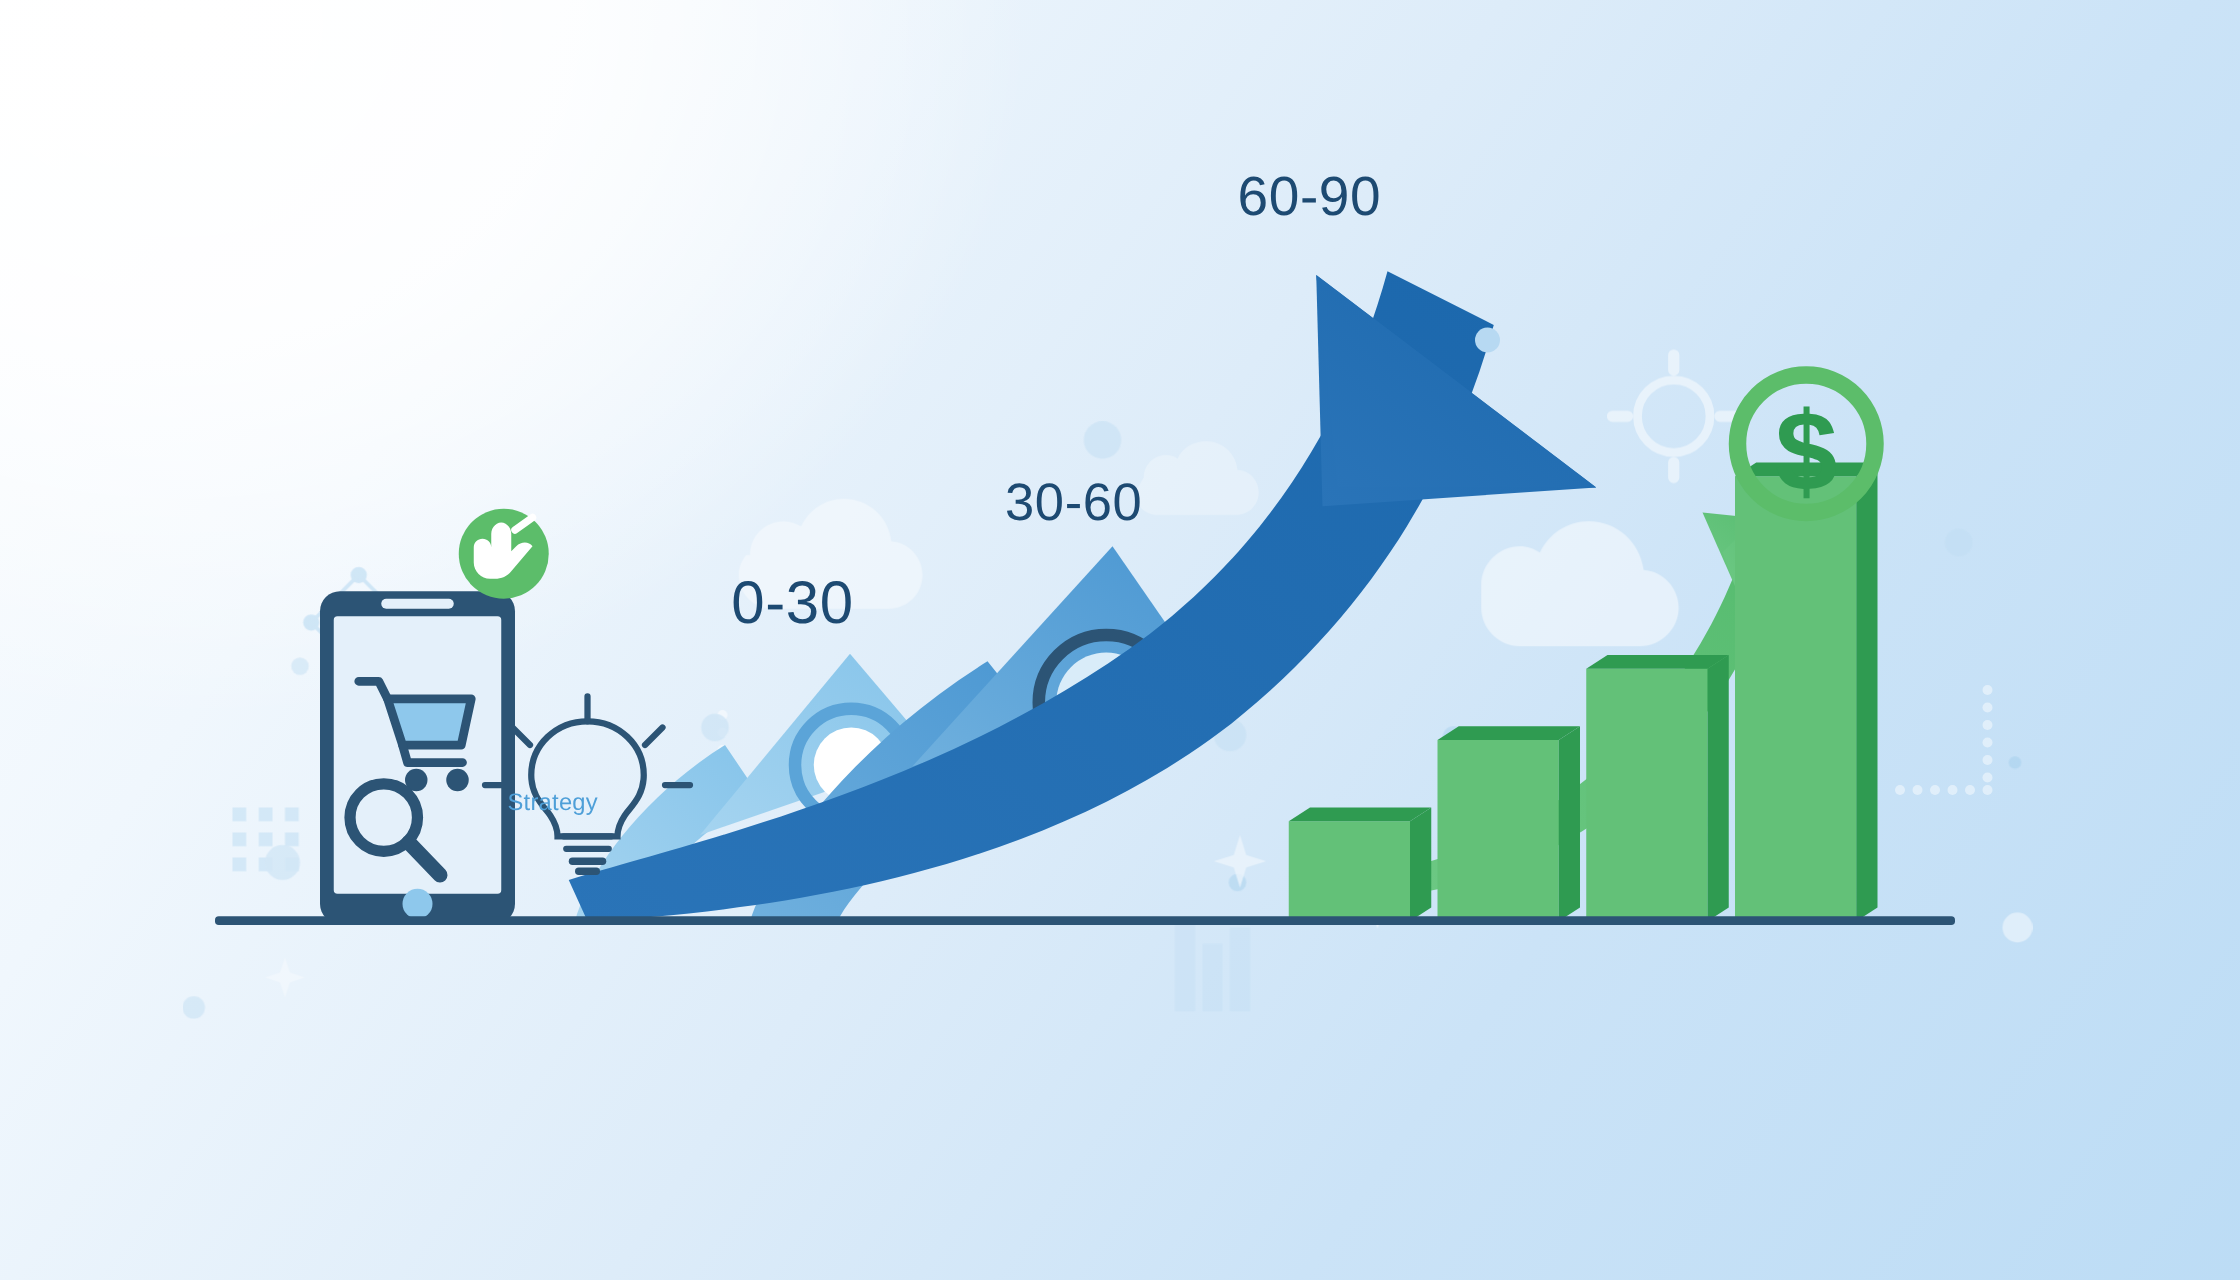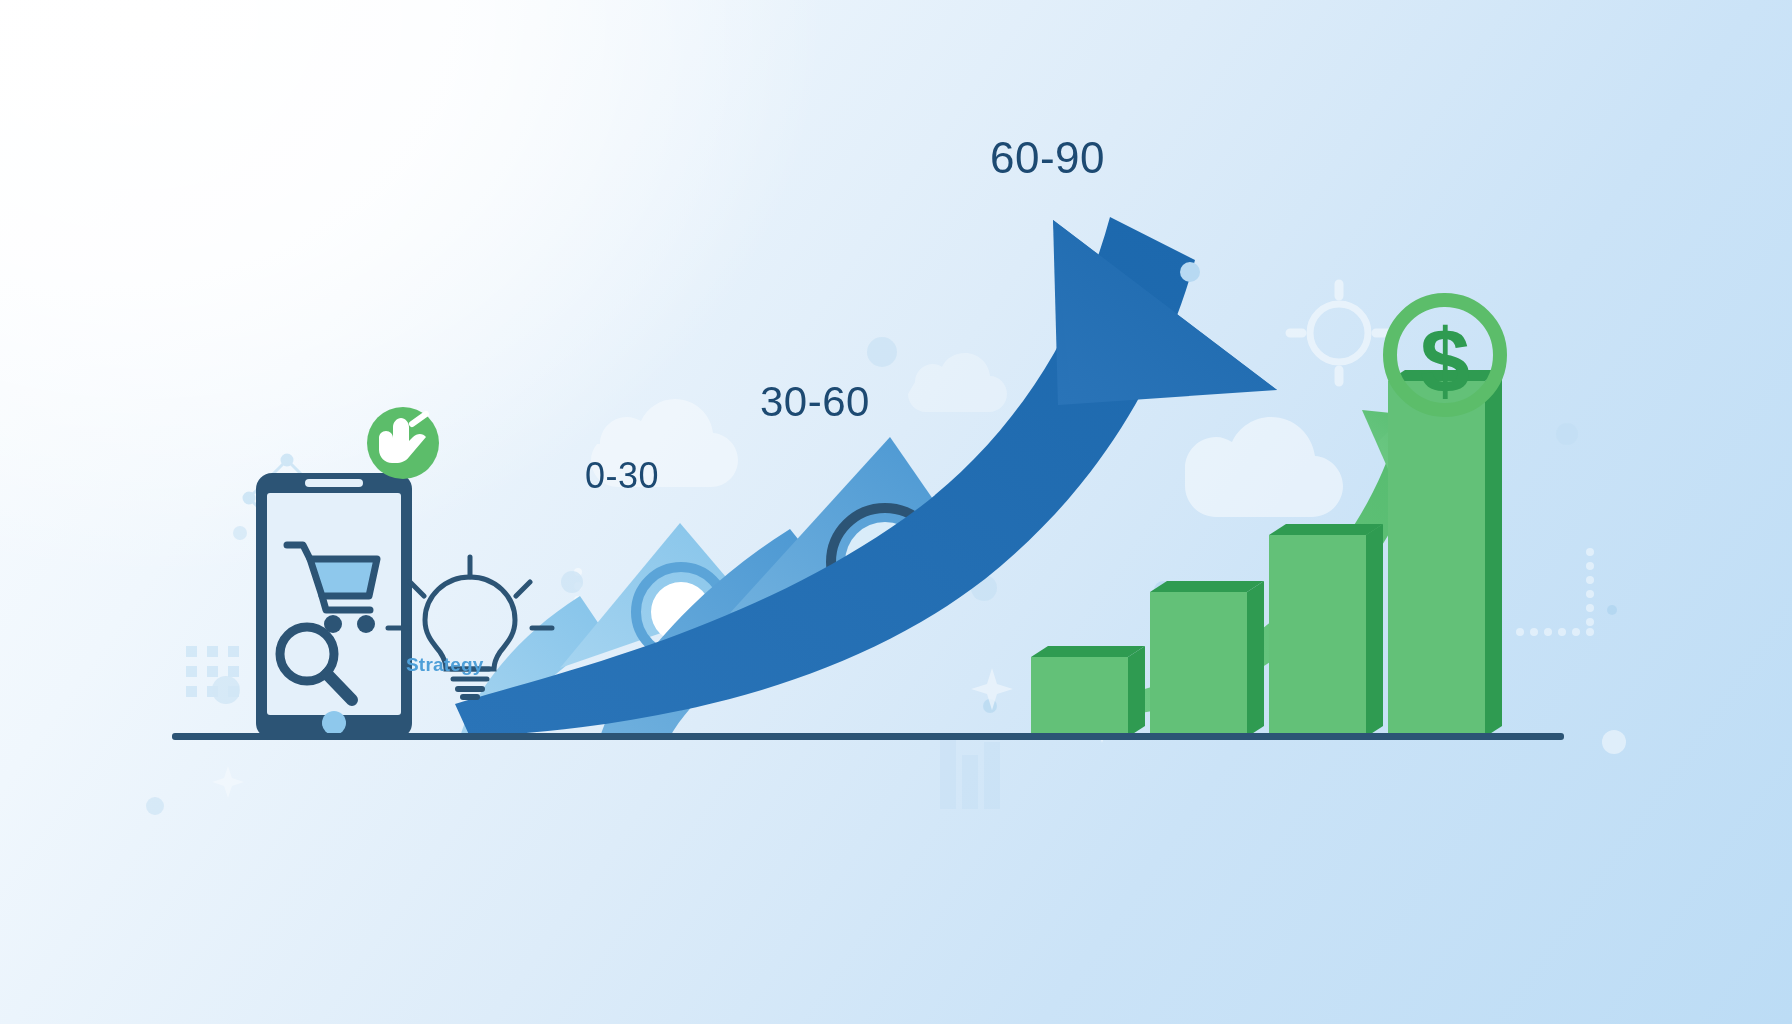--- a/index.html
+++ b/index.html
@@ -21,26 +21,26 @@
 
   .lbl {
     position:absolute;
     color:#1d4a72;
     font-family:"Liberation Sans", sans-serif;
     font-weight:400;
     white-space:nowrap;
     letter-spacing:0.5px;
     text-align:center;
   }
-  #label-0-30  { left:585px;  top:455px; font-size:36px; }
-  #label-30-60 { left:760px;  top:378px; font-size:42px; }
+  #label-0-30  { left:585px;  top:455px; font-size:48px; }
+  #label-30-60 { left:804px;  top:378px; font-size:42px; }
   #label-60-90 { left:990px;  top:133px; font-size:44px; }
   #label-strategy {
-    left:406px; top:654px;
-    font-size:19px; font-weight:700;
+    left:406px; top:632px;
+    font-size:19px; font-weight:400;
     color:#4e9fd8; letter-spacing:0.2px;
   }
 </style>
 </head>
 <body>
 
 <div id="stage">
 
   <svg id="art" viewBox="0 0 1792 1024">
     <defs>

